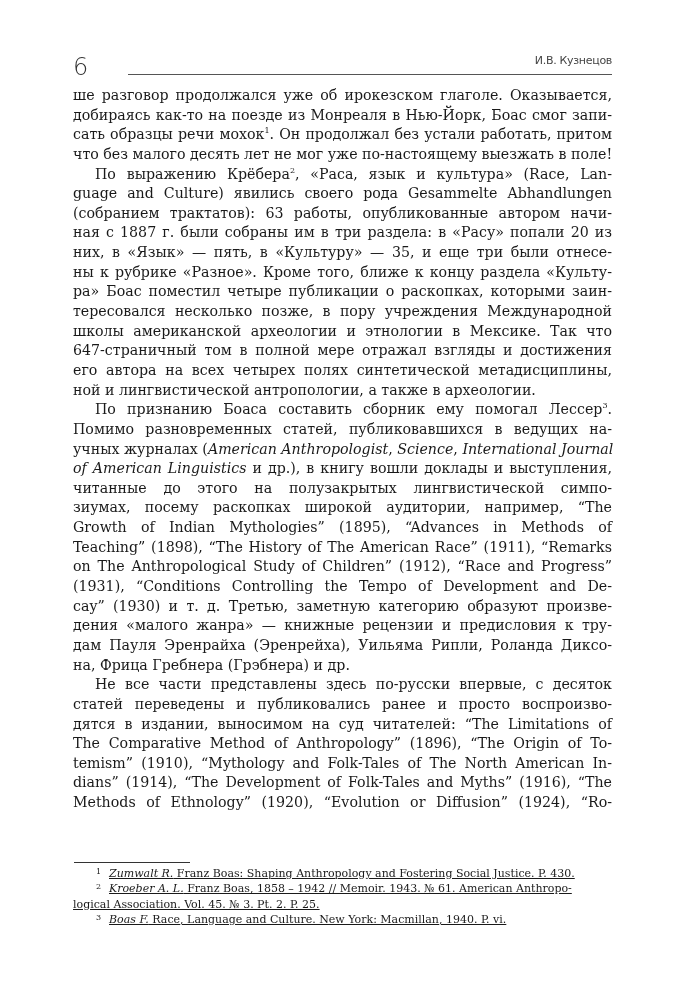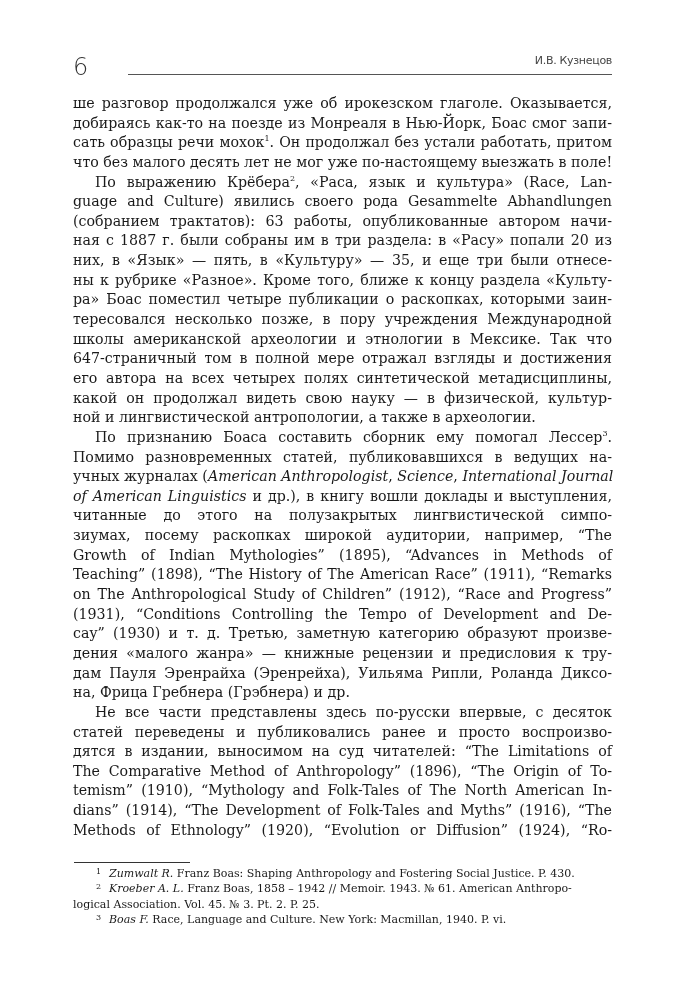--- a/index.html
+++ b/index.html
@@ -2,29 +2,29 @@
 <html><head>
 <meta charset="utf-8">
 <style>
   html, body { margin: 0; padding: 0; background: #ffffff; }
   body { width: 675px; height: 1000px; position: relative; overflow: hidden; color: #1a1a1a; }
   .page { position: absolute; left: 0; top: 0; width: 675px; height: 1000px; background: #fff; }
   .running-head { position: absolute; left: 73px; top: 52px; width: 539px; height: 30px; }
   .page-number { position: absolute; left: 0; top: 0; font-family: "DejaVu Sans", sans-serif; font-size: 24px; font-weight: 300; color: #333; line-height: 30px; }
   .head-rule { position: absolute; left: 55px; right: 0; top: 22px; border-top: 1px solid #555; }
   .author { position: absolute; right: 0; top: 2px; font-family: "DejaVu Sans", sans-serif; font-size: 11px; color: #444; letter-spacing: -0.3px; }
-  .body-text { position: absolute; left: 73px; top: 94px; width: 539px; font-family: "DejaVu Serif", serif; font-size: 14.2px; line-height: 19.65px; color: #1a1a1a; }
+  .body-text { position: absolute; left: 73px; top: 86px; width: 539px; font-family: "DejaVu Serif", serif; font-size: 14.2px; line-height: 19.65px; color: #1a1a1a; }
   .line { display: block; height: 19.65px; white-space: nowrap; text-align: justify; text-align-last: justify; overflow: visible; }
   .line.last { text-align-last: left; }
   .line.indent { padding-left: 22px; }
   .fn-ref { font-size: 8px; vertical-align: super; line-height: 0; }
   em { font-style: italic; }
   .fn-rule { position: absolute; left: 74px; top: 862px; width: 116px; border-top: 1px solid #333; }
   .footnotes { position: absolute; left: 73px; top: 866px; width: 539px; font-family: "DejaVu Serif", serif; font-size: 11px; line-height: 15.3px; color: #1a1a1a; }
-  .fn { display: block; white-space: nowrap; }
+  .fn { display: block; white-space: nowrap; text-decoration: underline; }
   .fn .num { display: inline-block; width: 28px; text-align: right; padding-right: 8px; font-size: 8px; vertical-align: top; line-height: 12px; }
 </style>
 </head>
 <body>
 
 <div class="page">
   <div class="running-head">
     <span class="page-number">6</span>
     <div class="head-rule"></div>
     <span class="author">И.В. Кузнецов</span>
@@ -39,21 +39,20 @@
       <span class="line"><span>guage and Culture) явились своего рода Gesammelte Abhandlungen</span></span>
       <span class="line"><span>(собранием трактатов): 63 работы, опубликованные автором начи-</span></span>
       <span class="line"><span>ная с 1887 г. были собраны им в три раздела: в «Расу» попали 20 из</span></span>
       <span class="line"><span>них, в «Язык» — пять, в «Культуру» — 35, и еще три были отнесе-</span></span>
       <span class="line"><span>ны к рубрике «Разное». Кроме того, ближе к концу раздела «Культу-</span></span>
       <span class="line"><span>ра» Боас поместил четыре публикации о раскопках, которыми заин-</span></span>
       <span class="line"><span>тересовался несколько позже, в пору учреждения Международной</span></span>
       <span class="line"><span>школы американской археологии и этнологии в Мексике. Так что</span></span>
       <span class="line"><span>647-страничный том в полной мере отражал взгляды и достижения</span></span>
       <span class="line"><span>его автора на всех четырех полях синтетической метадисциплины,</span></span>
-      <span class="line"><span>какой он продолжал видеть свою науку — в физической, культур-</span></span>
       <span class="line last"><span>ной и лингвистической антропологии, а также в археологии.</span></span>
       <span class="line indent"><span>По признанию Боаса составить сборник ему помогал Лессер</span><sup class="fn-ref">3</sup><span>.</span></span>
       <span class="line"><span>Помимо разновременных статей, публиковавшихся в ведущих на-</span></span>
       <span class="line"><span>учных журналах (</span><em>American Anthropologist</em><span>, </span><em>Science</em><span>, </span><em>International Journal</em></span>
       <span class="line"><em>of American Linguistics</em><span> и др.), в книгу вошли доклады и выступления,</span></span>
       <span class="line"><span>читанные до этого на полузакрытых лингвистической симпо-</span></span>
       <span class="line"><span>зиумах, посему раскопках широкой аудитории, например, “The</span></span>
       <span class="line"><span>Growth of Indian Mythologies” (1895), “Advances in Methods of</span></span>
       <span class="line"><span>Teaching” (1898), “The History of The American Race” (1911), “Remarks</span></span>
       <span class="line"><span>on The Anthropological Study of Children” (1912), “Race and Progress”</span></span>

